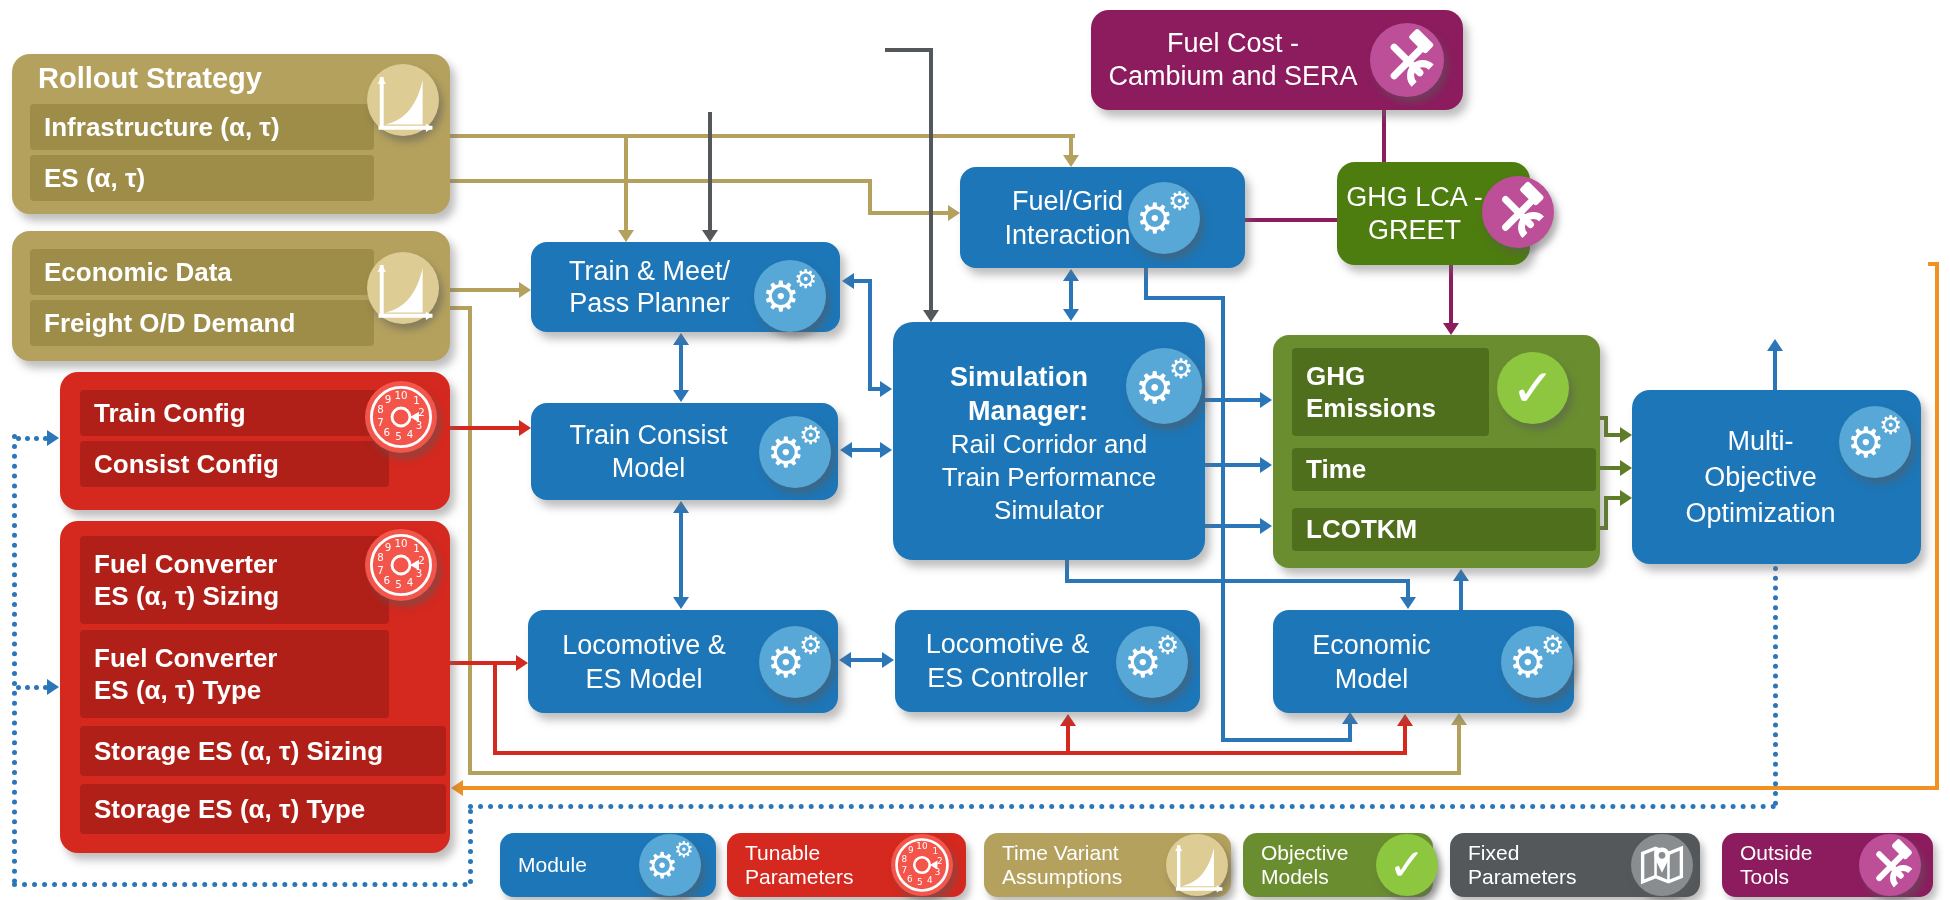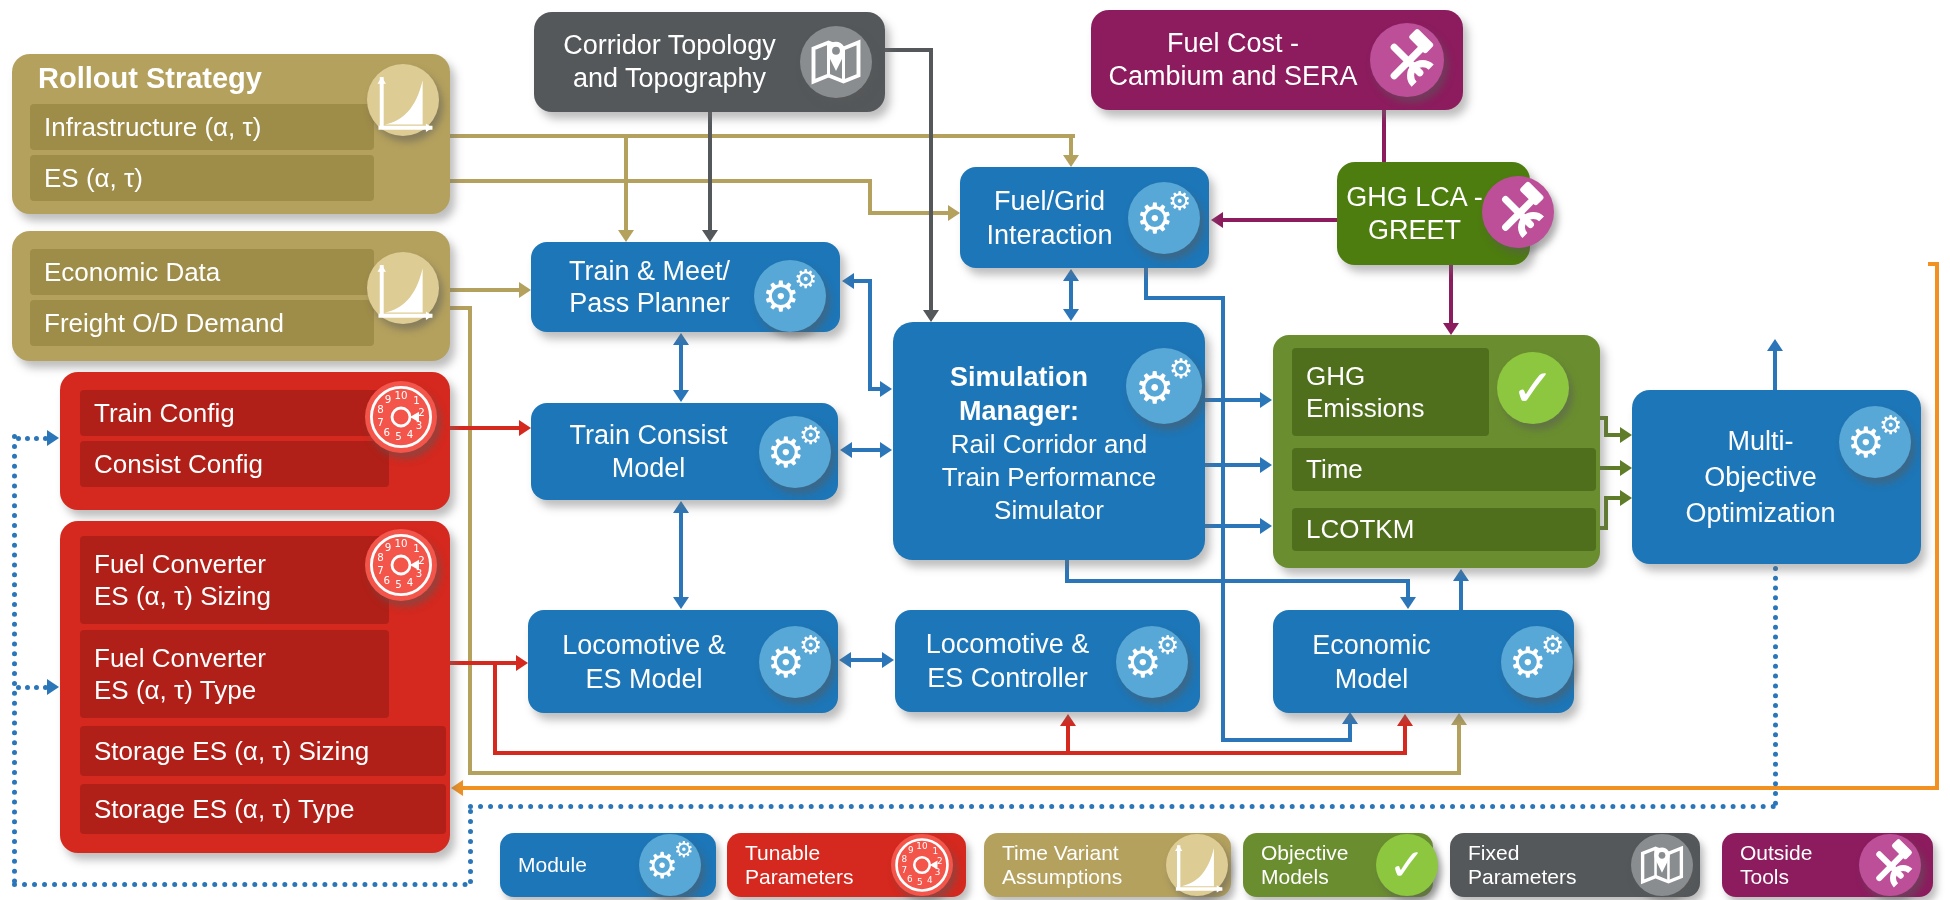--- a/index.html
+++ b/index.html
@@ -1,21 +1,21 @@
 <!DOCTYPE html>
 <html><head>
 <meta charset="utf-8">
 <style>
   html,body{margin:0;padding:0;background:#fff;}
   #canvas{position:relative;width:1950px;height:900px;background:#fff;overflow:hidden;
           font-family:"Liberation Sans",sans-serif;}
   .box{position:absolute;border-radius:18px;color:#fff;z-index:2;
        box-shadow:5px 7px 9px rgba(110,110,110,.45);}
   .strip{position:absolute;border-radius:4px;color:#fff;display:flex;align-items:center;
-         padding-left:14px;font-size:26px;z-index:3;}
+         padding-left:14px;font-size:26px;z-index:3;font-weight:bold;}
   .t{white-space:pre-line;}
   .ctr{position:absolute;inset:0;display:flex;align-items:center;justify-content:center;
        text-align:center;font-size:27px;line-height:33px;z-index:3;}
   .badge{position:absolute;border-radius:50%;z-index:4;box-shadow:4px 6px 7px rgba(90,90,90,.5);}
   .gearbadge .g1,.gearbadge .g2{position:absolute;color:#fff;font-family:"DejaVu Sans",sans-serif;line-height:1;}
   .lh{position:absolute;height:4px;background:currentColor;z-index:1;}
   .lv{position:absolute;width:4px;background:currentColor;z-index:1;}
   .dh{position:absolute;height:0;border-top:5px dotted currentColor;z-index:1;}
   .dv{position:absolute;width:0;border-left:5px dotted currentColor;z-index:1;}
   .ar{position:absolute;width:0;height:0;z-index:2;}
@@ -253,33 +253,20 @@
             <text x="17" y="43">6</text>
           <text x="12" y="35">7</text>
             <text x="12" y="25">8</text>
             <text x="18" y="17">9</text>
             <text x="28" y="14">10</text>
         </g>
       </svg>
     </div>
   </div>
 
-  <div class="box" style="left:534px;top:12px;width:351px;height:100px;background:#54585b">
-    <div class="ctr t" style="padding-right:80px">Corridor Topology
-and Topography</div>
-    <div class="badge" style="left:266px;top:14px;width:72px;height:72px;background:#8a8d90">
-      <svg width="72" height="72" viewBox="0 0 48 48">
-        <path d="M9 15 L19 11 L29 15 L39 11 L39 33 L29 37 L19 33 L9 37 Z" fill="none" stroke="#fff" stroke-width="2.6"></path>
-        <line x1="19" y1="11" x2="19" y2="33" stroke="#fff" stroke-width="2"></line>
-        <line x1="29" y1="15" x2="29" y2="37" stroke="#fff" stroke-width="2"></line>
-        <path d="M24 30 L18.8 19.5 A6 6 0 1 1 29.2 19.5 Z" fill="#fff"></path>
-        <circle cx="24" cy="16.5" r="2.6" fill="#8a8d90"></circle>
-      </svg>
-    </div>
-  </div>
 
   <div class="box" style="left:1091px;top:10px;width:372px;height:100px;background:#8c1c5e">
     <div class="ctr t" style="padding-right:88px">Fuel Cost -
 Cambium and SERA</div>
     <div class="badge" style="left:279px;top:13px;width:74px;height:74px;background:#bc4f98">
       <svg width="74" height="74" viewBox="0 0 52 52">
         <g stroke="#fff" stroke-width="5" stroke-linecap="round">
           <line x1="17" y1="37" x2="36" y2="18"></line>
             <line x1="17" y1="17" x2="35" y2="35"></line>
         </g>
@@ -307,41 +294,41 @@
 
   <div class="box" style="left:531px;top:242px;width:309px;height:90px;background:#1d76b7;border-radius:16px">
     <div class="ctr t" style="padding-right:72px;line-height:32px">Train &amp; Meet/
 Pass Planner</div>
     <div class="badge gearbadge" style="left:223px;top:18px;width:72px;height:72px;background:#57a7d7">
       <span class="g1" style="left:8px;top:16px;font-size:42px">⚙</span>
       <span class="g2" style="left:40px;top:6px;font-size:26px">⚙</span>
     </div>
   </div>
 
-  <div class="box" style="left:960px;top:167px;width:249px;height:101px;background:#1d76b7;border-radius:16px">
+  <div class="box" style="left:960px;top:167px;width:285px;height:101px;background:#1d76b7;border-radius:16px">
     <div class="ctr t" style="padding-right:70px;line-height:34px">Fuel/Grid
 Interaction</div>
     <div class="badge gearbadge" style="left:168px;top:15px;width:72px;height:72px;background:#57a7d7">
       <span class="g1" style="left:8px;top:16px;font-size:42px">⚙</span>
       <span class="g2" style="left:40px;top:6px;font-size:26px">⚙</span>
     </div>
   </div>
 
   <div class="box" style="left:531px;top:403px;width:307px;height:97px;background:#1d76b7;border-radius:16px">
     <div class="ctr t" style="padding-right:72px;line-height:33px">Train Consist
 Model</div>
     <div class="badge gearbadge" style="left:228px;top:13px;width:72px;height:72px;background:#57a7d7">
       <span class="g1" style="left:8px;top:16px;font-size:42px">⚙</span>
       <span class="g2" style="left:40px;top:6px;font-size:26px">⚙</span>
     </div>
   </div>
 
   <div class="box" style="left:893px;top:322px;width:312px;height:238px;background:#1d76b7;border-radius:20px">
     <div style="position:absolute;inset:0;display:flex;flex-direction:column;align-items:center;justify-content:center;z-index:3;padding-top:4px">
-      <div class="t" style="font-weight:bold;font-size:27px;line-height:34px;text-align:center;padding-right:60px">Simulation
+      <div class="t" style="font-weight:bold;font-size:27px;line-height:34px;text-align:right;padding-right:60px">Simulation
 Manager:</div>
       <div class="t" style="font-size:26px;line-height:33px;text-align:center">Rail Corridor and
 Train Performance
 Simulator</div>
     </div>
     <div class="badge gearbadge" style="left:233px;top:26px;width:76px;height:76px;background:#57a7d7">
       <span class="g1" style="left:9px;top:18px;font-size:44px">⚙</span>
       <span class="g2" style="left:43px;top:7px;font-size:27px">⚙</span>
     </div>
   </div>

